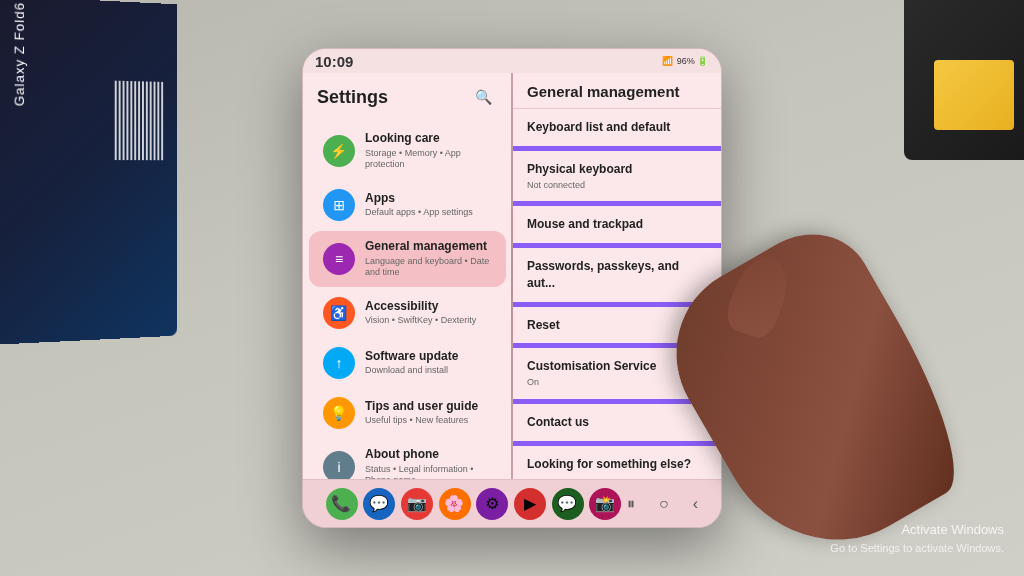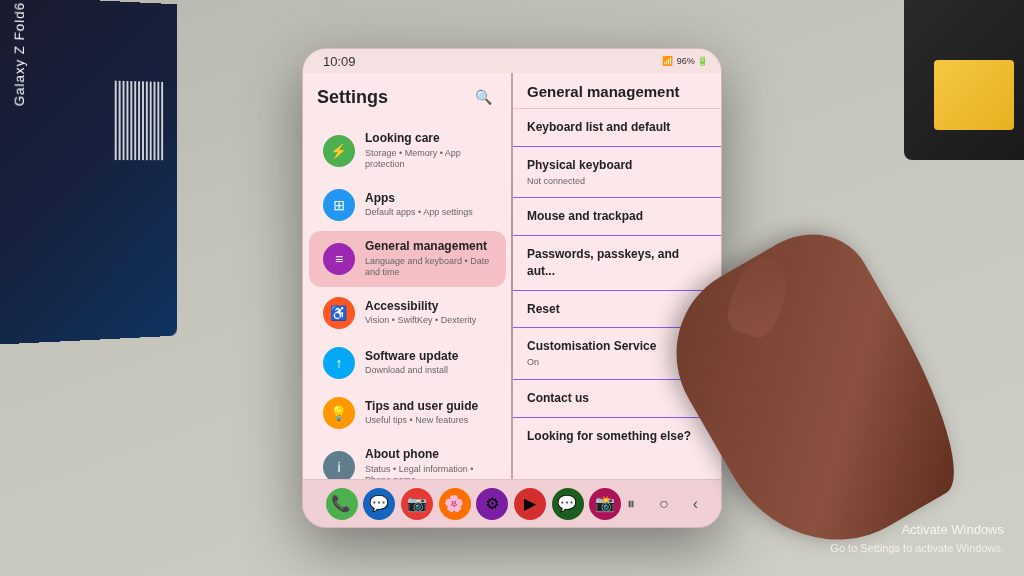--- a/index.html
+++ b/index.html
@@ -97,21 +97,21 @@
     .status-bar {
       height: 24px;
       background: #f5e0e2;
       display: flex;
       align-items: center;
       justify-content: space-between;
       padding: 0 12px;
       font-size: 10px;
       color: #333;
     }
-    .status-time { font-weight: 400; font-size: 13px; margin-left: 8px; }
+    .status-time { font-weight: 700; font-size: 15px; }
     .status-icons { display: flex; gap: 3px; align-items: center; font-size: 9px; }
 
     
     .fold-seam {
       position: absolute;
       left: 50%;
       top: 24px;
       bottom: 48px;
       width: 2px;
       background: linear-gradient(180deg, #c8a0a5, #b89095, #c8a0a5);
@@ -211,21 +211,21 @@
     .right-header {
       padding: 10px 14px 8px;
       font-size: 15px;
       font-weight: 700;
       color: #222;
       border-bottom: 1px solid #e8c8cb;
     }
 
     .right-item {
       padding: 10px 14px;
-      border-bottom: 1px solid #8b5cf6;
+      border-bottom: 5px solid #8b5cf6;
       cursor: pointer;
     }
     .right-item:last-child { border-bottom: none; }
 
     .right-item-title {
       font-size: 12px;
       font-weight: 600;
       color: #222;
       line-height: 1.4;
     }

